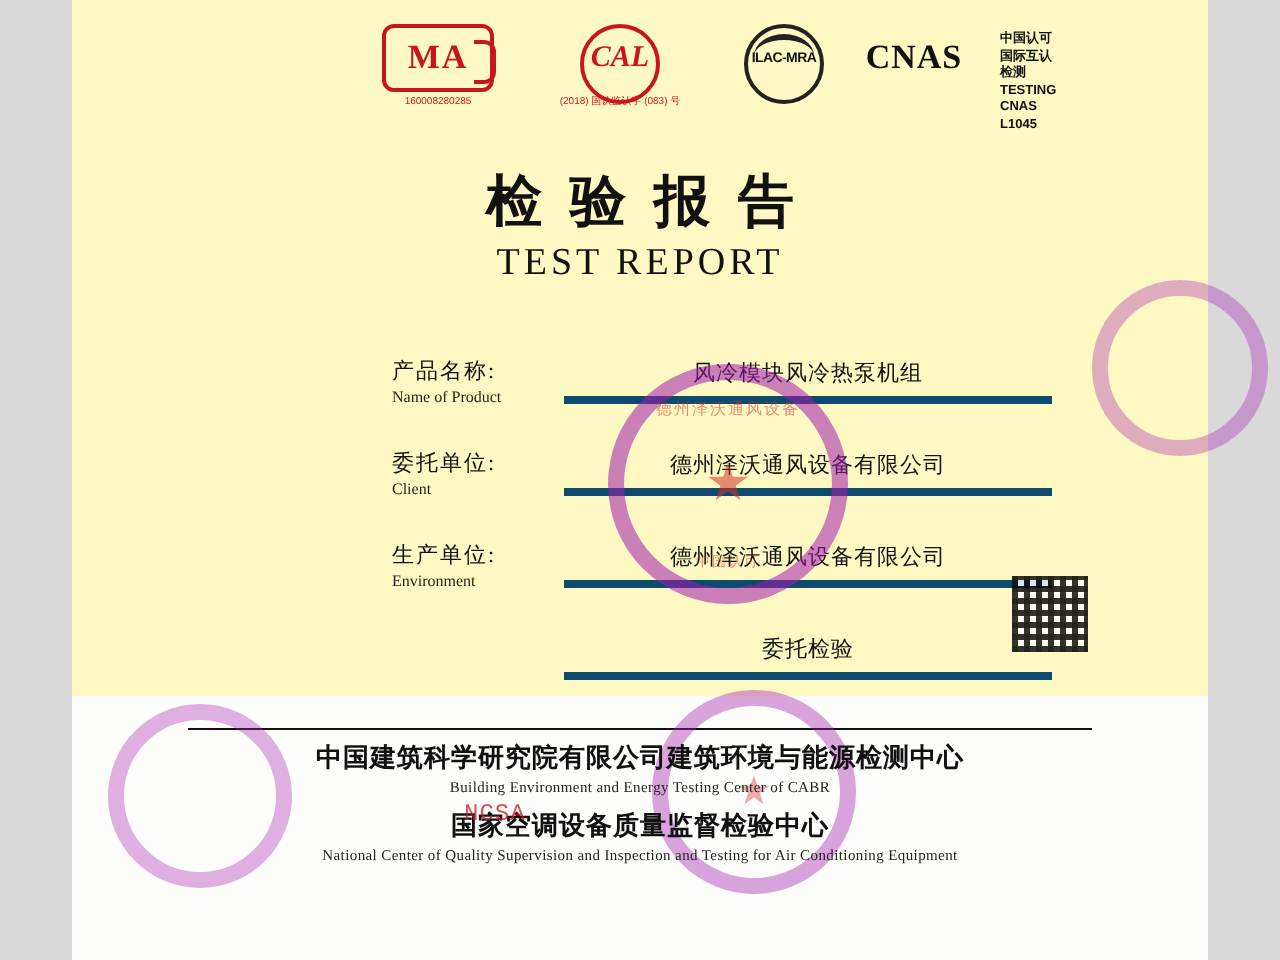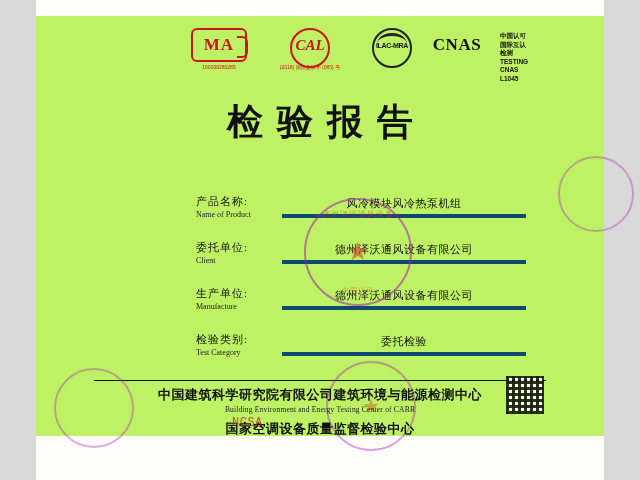--- a/index.html
+++ b/index.html
@@ -30,24 +30,24 @@
     width: 36px;
     height: 480px;
     background: #d9d9d9;
   }
   .margin-left { left: 0; }
   .margin-right { right: 0; }
 
   .sheet {
     position: absolute;
     left: 36px;
-    top: 16px;
+    top: 0;
     width: 568px;
-    height: 420px;
-    background: #bef264;
+    height: 348px;
+    background: #fef9c3;
   }
 
   
   .logo-row {
     position: absolute;
     left: 140px;
     top: 12px;
     width: 330px;
     height: 52px;
   }
@@ -172,21 +172,21 @@
     text-align: left;
   }
 
   
   .title-cn {
     position: absolute;
     left: 0; right: 0;
     top: 82px;
     text-align: center;
     font-family: "Liberation Serif", serif;
-    font-size: 36px;
+    font-size: 28px;
     font-weight: bold;
     letter-spacing: 14px;
     text-indent: 14px;
     color: #111;
   }
   .title-en {
     position: absolute;
     left: 0; right: 0;
     top: 121px;
     text-align: center;
@@ -278,21 +278,21 @@
     font-size: 7.5px;
     color: #222;
     margin-top: 1px;
     margin-bottom: 6px;
     letter-spacing: 0.2px;
   }
 
   
   .stamp {
     position: absolute;
-    border: 2px solid #a21caf;
+    border: 8px solid #a21caf;
     border-radius: 50%;
     opacity: 0.55;
     pointer-events: none;
   }
   .stamp-main {
     left: 268px;
     top: 182px;
     width: 104px;
     height: 104px;
   }
@@ -428,20 +428,21 @@
       <div class="cnas-block" style="left:324px;">
         <div>中国认可</div>
         <div>国际互认</div>
         <div>检测</div>
         <div>TESTING</div>
         <div>CNAS L1045</div>
       </div>
     </div>
 
     <div class="title-cn">检验报告</div>
+    <div class="title-en">TEST REPORT</div>
 
     <div class="fields">
 
       <div class="field-row">
         <div class="field-label">
           <span class="cn">产品名称:</span>
           <span class="en">Name of Product</span>
         </div>
         <div class="field-value">风冷模块风冷热泵机组</div>
       </div>
@@ -450,30 +451,26 @@
         <div class="field-label">
           <span class="cn">委托单位:</span>
           <span class="en">Client</span>
         </div>
         <div class="field-value">德州泽沃通风设备有限公司</div>
       </div>
 
       <div class="field-row">
         <div class="field-label">
           <span class="cn">生产单位:</span>
-          <span class="en">Manufacture</span>
+          <span class="en">Environment</span>
         </div>
         <div class="field-value">德州泽沃通风设备有限公司</div>
       </div>
 
       <div class="field-row">
-        <div class="field-label">
-          <span class="cn">检验类别:</span>
-          <span class="en">Test Category</span>
-        </div>
         <div class="field-value">委托检验</div>
       </div>
 
     </div>
 
     <div class="stamp stamp-main">
       <div class="stamp-arc-text">德州泽沃通风设备</div>
       <div class="star">★</div>
       <div class="stamp-bottom-text">中国认可</div>
     </div>
@@ -484,20 +481,21 @@
 
     <div class="stamp stamp-footer">
       <div class="star">★</div>
     </div>
     <div class="stamp stamp-left"></div>
 
     <div class="footer">
       <div class="f-cn">中国建筑科学研究院有限公司建筑环境与能源检测中心</div>
       <div class="f-en">Building Environment and Energy Testing Center of CABR</div>
       <div class="f-cn">国家空调设备质量监督检验中心</div>
+      <div class="f-en">National Center of Quality Supervision and Inspection and Testing for Air Conditioning Equipment</div>
     </div>
 
     <div class="ncsa-mark">NCSA</div>
 
     <div class="qr"></div>
 
   </div>
 </div>
 
 </body></html>

